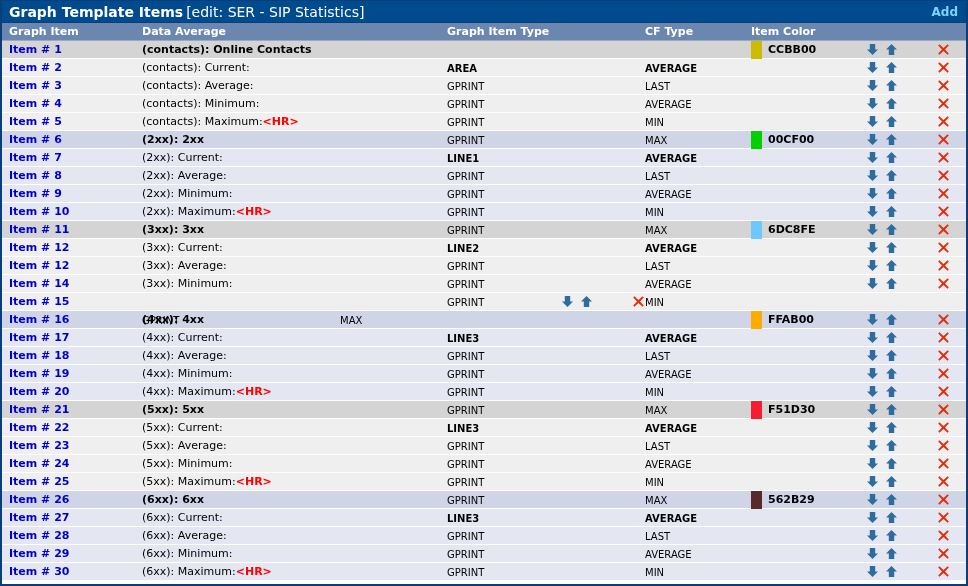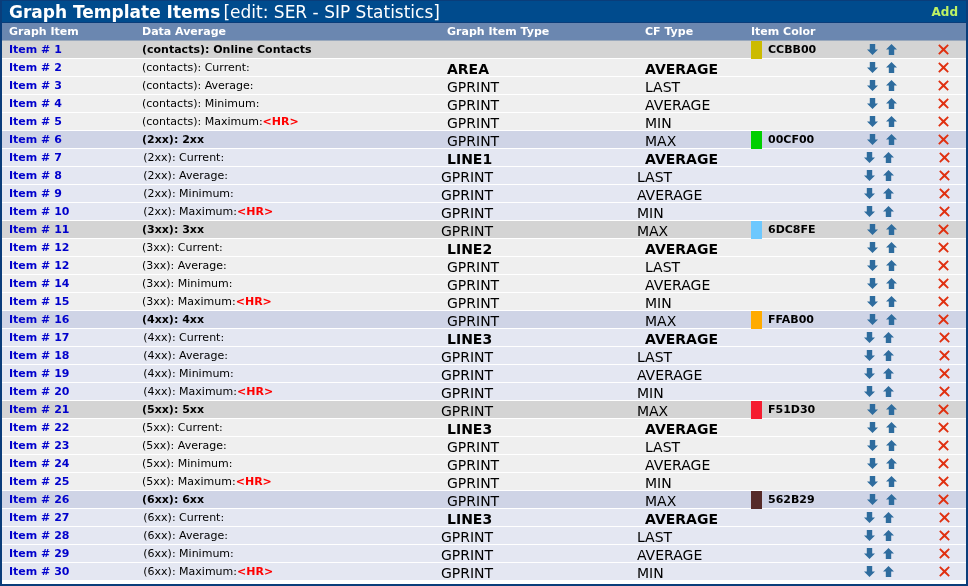--- a/index.html
+++ b/index.html
@@ -30,33 +30,33 @@
     background: #004B8D;
     display: flex;
     align-items: center;
     justify-content: space-between;
     padding: 0 8px 0 7px;
     box-sizing: border-box;
     border-bottom: 1px solid #0A3D7A;
   }
   .title-text {
     color: #ffffff;
-    font-size: 17px;
+    font-size: 14px;
     white-space: nowrap;
     letter-spacing: 0;
   }
   .title-strong {
     font-weight: bold;
   }
   .title-sub {
     font-weight: normal;
     padding-left: 3px;
   }
   .add-link {
-    color: #bef264;
+    color: #7dd3fc;
     font-size: 12px;
     font-weight: bold;
     text-decoration: none;
     cursor: pointer;
   }
 
   
   .colheader {
     height: 18px;
     background: #6B87B0;
@@ -76,21 +76,21 @@
   
   .rows { }
   .row {
     height: 18px;
     display: flex;
     align-items: center;
     box-sizing: border-box;
     border-bottom: 1px solid #ffffff;
   }
   .row.alt-a { background: #EFEFEF; }
-  .row.alt-b { background: #E4E7F2; gap: 8px; }
+  .row.alt-b { background: #E4E7F2; }
   .row.hdr-a { background: #D4D4D4; }
   .row.hdr-b { background: #CFD4E6; }
   .row.hdr-a, .row.hdr-b { font-weight: bold; }
 
   .cell {
     box-sizing: border-box;
     overflow: hidden;
     white-space: nowrap;
   }
 
@@ -107,21 +107,21 @@
     color: #0000CC;
     font-weight: bold;
     text-decoration: none;
     font-size: 11px;
     cursor: pointer;
   }
 
   .ds-text { color: #000000; font-size: 11px; }
   .hr-tag { color: #FF0000; font-weight: bold; }
 
-  .git-text, .cf-text { color: #000000; font-size: 14px; margin-top: 38px; }
+  .git-text, .cf-text { color: #000000; font-size: 10px; margin-top: 38px; }
 
   .swatch {
     width: 11px;
     height: 18px;
     display: inline-block;
     flex: 0 0 auto;
   }
   .swatch-hex {
     font-size: 11px;
     font-weight: bold;
@@ -524,21 +524,20 @@
         <div class="cell c-del">
           <span>
             <svg class="del-icon" viewBox="0 0 11 11" xmlns="http://www.w3.org/2000/svg">
               <path d="M1.4,0.2 L5.5,4.0 L9.6,0.2 L10.8,1.6 L7.0,5.5 L10.8,9.4 L9.6,10.8 L5.5,7.0 L1.4,10.8 L0.2,9.4 L4.0,5.5 L0.2,1.6 Z" fill="#E03010"></path>
             </svg>
           </span>
         </div>
       </div>
       <div class="row alt-a">
         <div class="cell c-item"><a class="item-link" href="#">Item # 15</a></div>
-        <div class="cell c-ds"><span class="ds-text">(3xx): Maximum:</span><span class="hr-tag">&lt;HR&gt;</span></div>
         <div class="cell c-git git-text">GPRINT</div>
         <div class="cell c-cf cf-text">MAX</div>
         <div class="cell c-color"></div>
         <div class="cell c-arrows">
           <span>
             <svg class="arrow-icon" viewBox="0 0 13 13" xmlns="http://www.w3.org/2000/svg">
               <path d="M6.5,12 L1,6.5 L3.8,6.5 L3.8,1 L9.2,1 L9.2,6.5 L12,6.5 Z" fill="#2E6C9E"></path>
             </svg>
           </span>
           <span>

